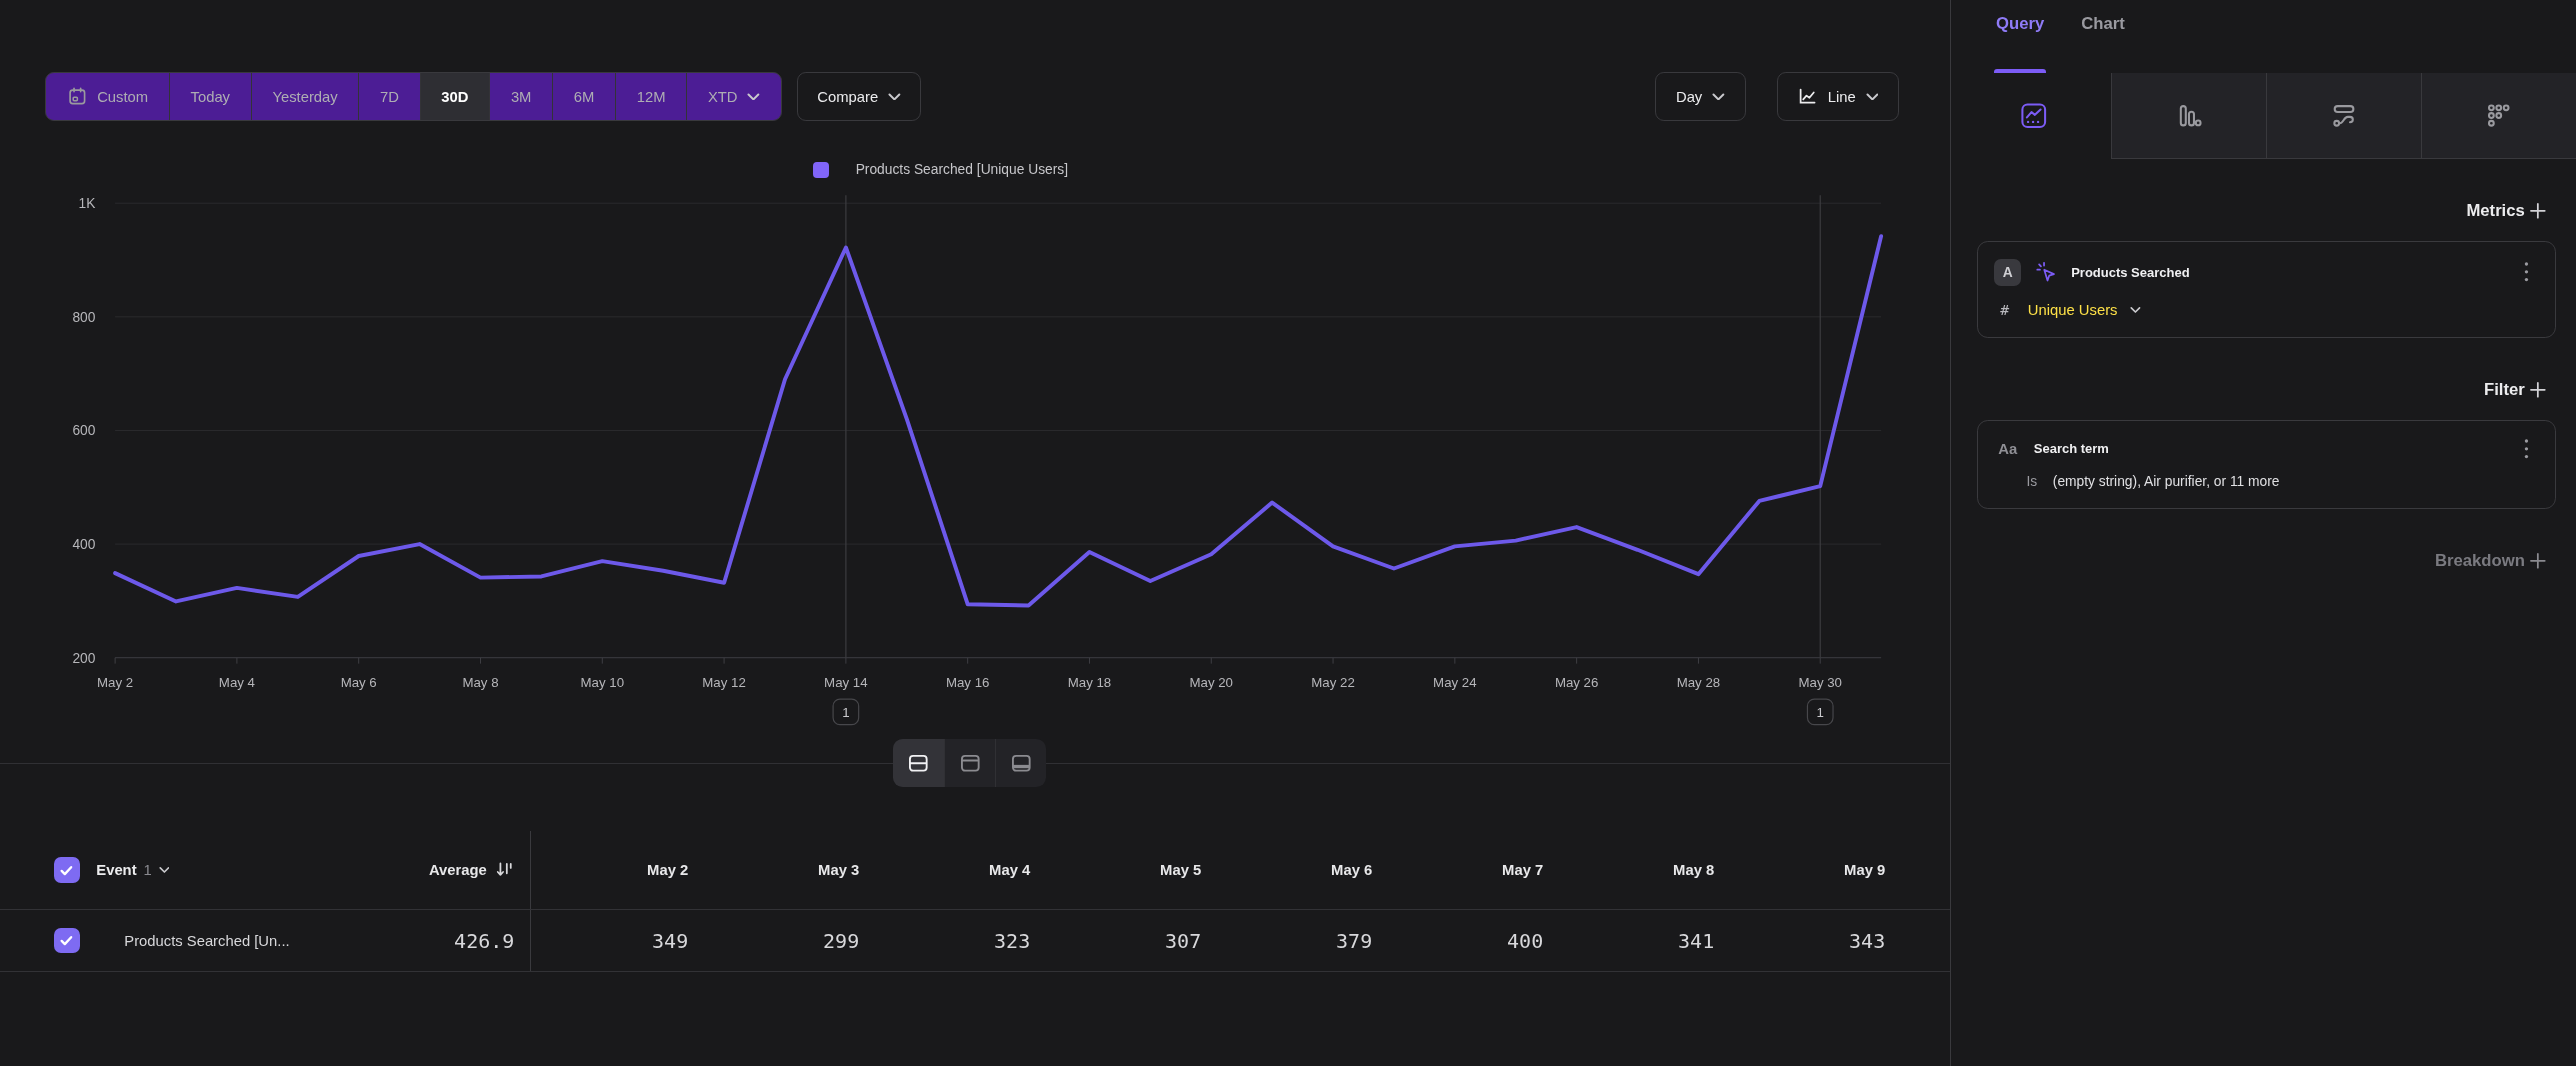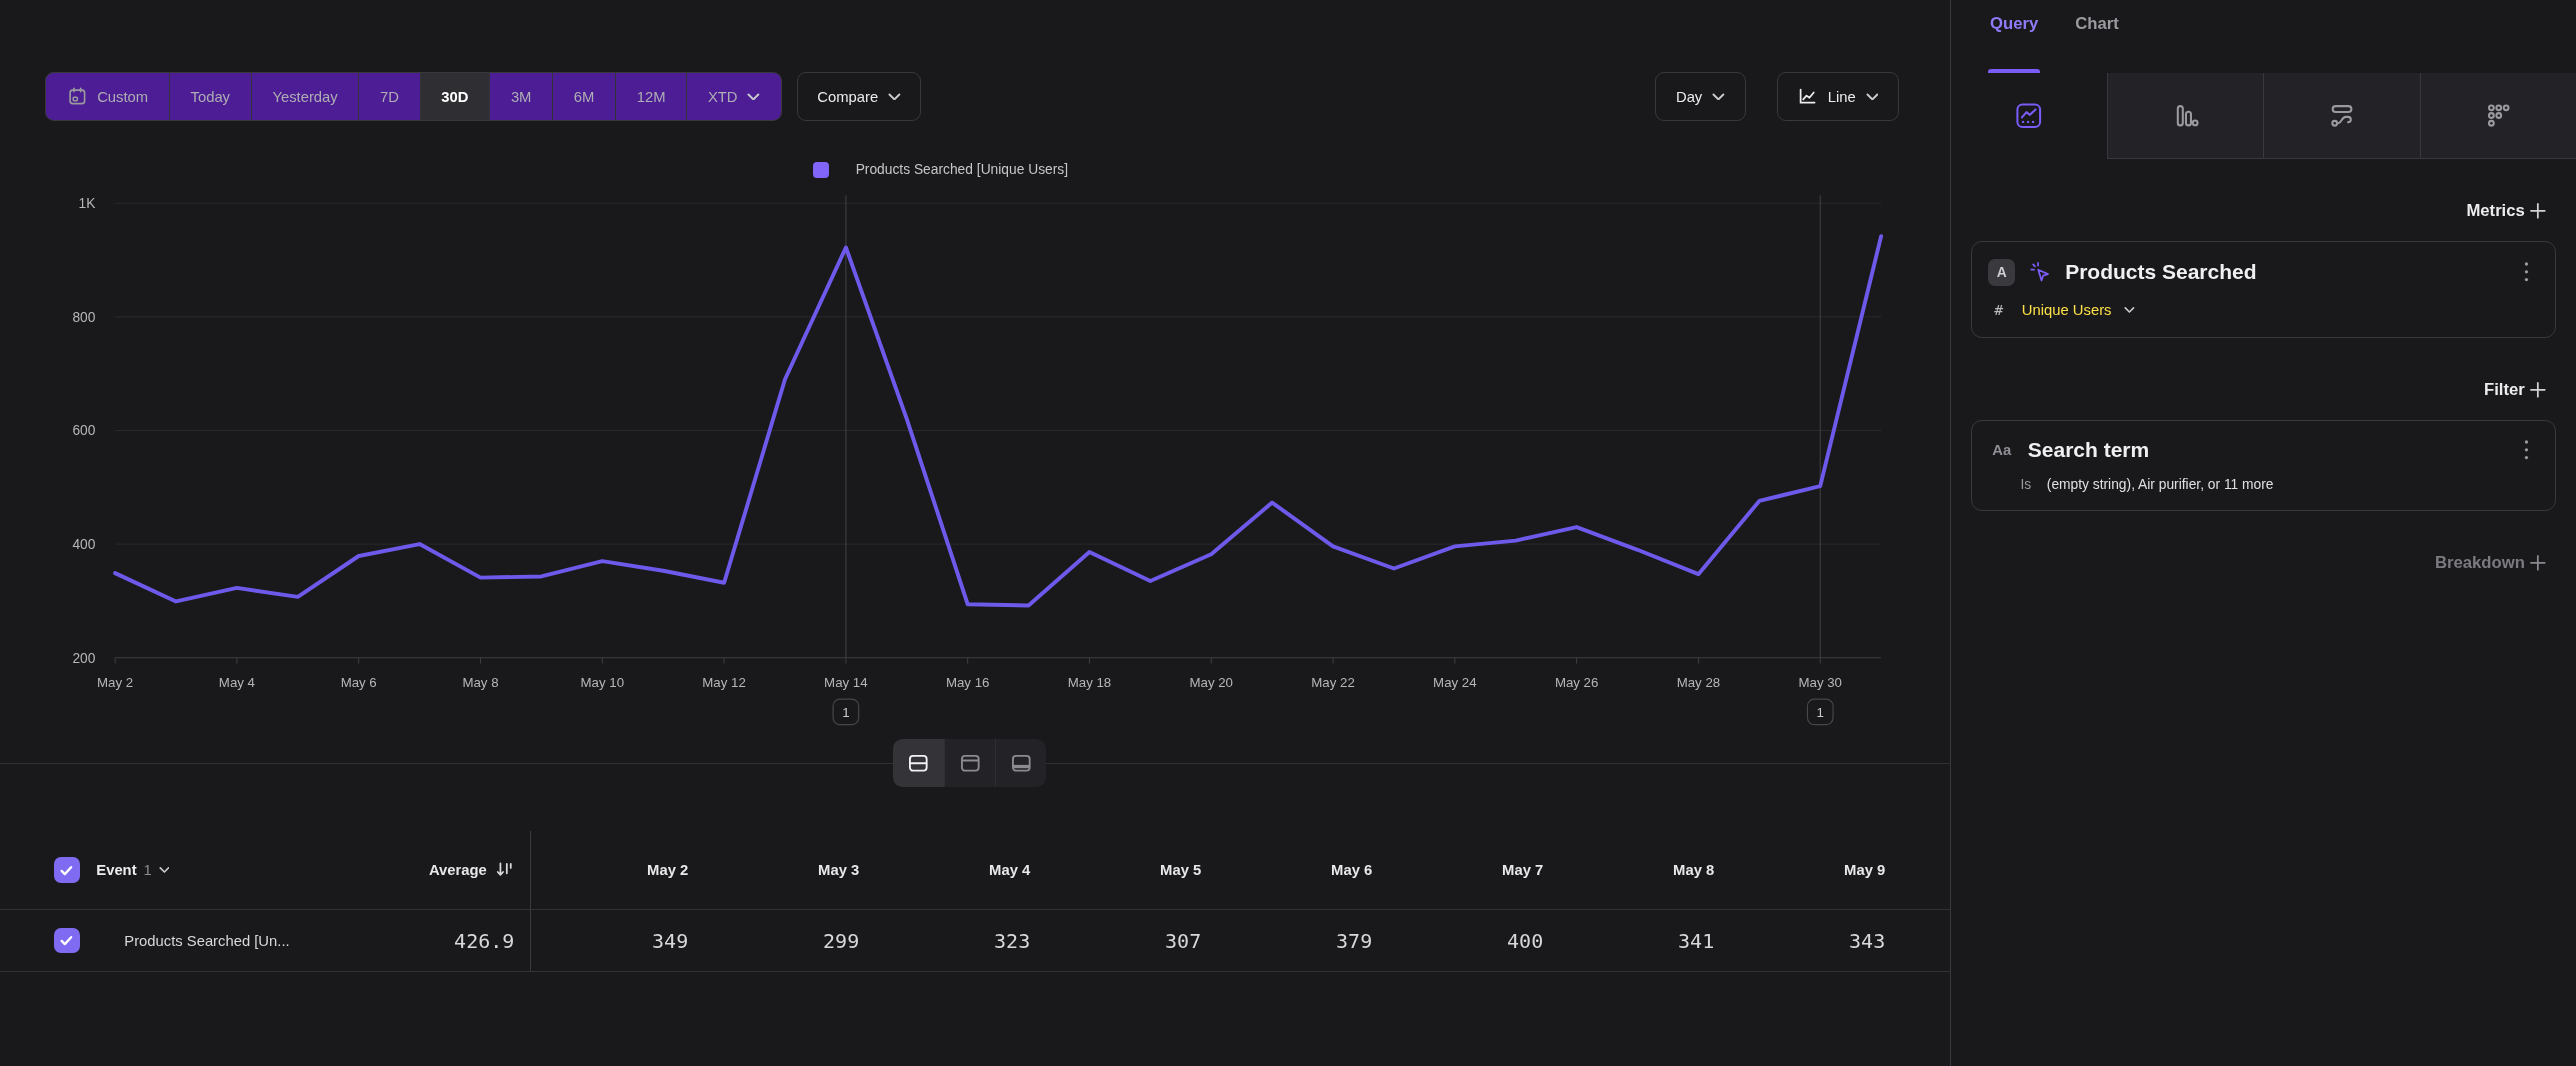--- a/index.html
+++ b/index.html
@@ -64,21 +64,21 @@
   .checkbox { width:25.6px; height:25.6px; border-radius:6.9px; display:flex; align-items:center;
               justify-content:center; flex:none; cursor:pointer; }
   .checkbox svg { width:14.8px; height:14.8px; }
   .event-head-label { font-weight:700; color:#ececee; display:flex; align-items:center; gap:6.9px; }
   .event-count { color:#8a8a90; font-weight:400; }
   .row-name { white-space:nowrap; color:#d8d8db;margin-left:28px; }
   .sort-icon { width:19.7px; height:19.7px; }
   .sort-icon path, .sort-icon line { fill:none; stroke:#d9d9dc; stroke-width:1.8; stroke-linecap:round; stroke-linejoin:round; }
 
   
-  .sidebar { position:relative; width:626px; height:100%; border-left:1px solid #39393d; background:#19191b; }
+  .sidebar { position:relative; width:626px; height:100%; border-left:1px solid #39393d; background:#19191b;padding-left:6px; }
   .sb-tabs { display:flex; gap:37px; padding:13.8px 0 0 39px; height:73px; }
   .sb-tab { font-size:16.7px; font-weight:700; color:#9a9aa0; cursor:pointer; position:relative; padding-bottom:17.7px; }
   .sb-tab.active { color:#8f7bf7; }
   .sb-tab.active::after { content:""; position:absolute; left:-2px; right:-2px; bottom:0; height:3.9px;
                           background:#7c5cf6; border-radius:3px 3px 0 0; }
   .type-strip { display:flex; height:86px; }
   .type-tab { flex:1; display:flex; align-items:center; justify-content:center; cursor:pointer;
               background:#232327; border-bottom:1px solid #39393d; }
   .type-tab + .type-tab { border-left:1px solid #39393d; }
   .type-tab.active { background:transparent; border-bottom-color:transparent; }
@@ -96,21 +96,21 @@
   .plus-btn { width:25.6px; height:25.6px; display:flex; align-items:center; justify-content:center; cursor:pointer; }
   .plus-btn svg { width:19.7px; height:19.7px; }
   .plus-btn svg line { stroke:#d2d2d6; stroke-width:1.8; stroke-linecap:round; }
   .sec-head.dim .plus-btn svg line { stroke:#8a8a90; }
 
   .card { border:1px solid #3a3a3e; border-radius:10.8px; padding:16.7px 19.7px 18.7px 16.7px; }
   .card-row1 { display:flex; align-items:center; gap:12.8px; }
   .letter-badge { width:26.6px; height:26.6px; border-radius:6.9px; background:#39393e; color:#cfcfd3;
                   font-size:13.8px; font-weight:700; display:flex; align-items:center; justify-content:center; flex:none;}
   .type-badge { width:26.6px; text-align:center; color:#8f8f95; font-size:14.8px; font-weight:700; flex:none; }
-  .card-title { font-size:21px; font-weight:700; color:#f0f0f2; flex:1; }
+  .card-title { font-size:13px; font-weight:700; color:#f0f0f2; flex:1; }
   .kebab { width:17.7px; height:21.6px; cursor:pointer; display:flex; align-items:center; justify-content:center; }
   .kebab svg circle { fill:#9b9ba1; }
   .card-row2 { display:flex; align-items:center; gap:12.8px; margin:15.7px 0 0 5.9px; font-size:14.8px; }
   .hash { color:#b9b9be; font-family:"DejaVu Sans Mono", monospace; font-size:14.8px; width:14.8px; }
   .measure { color:#fde047; }
   .filter-row2 { display:flex; gap:15.7px; margin:14.8px 0 0 32px; font-size:13.8px; }
   .f-op { color:#9a9aa0; }
   .f-val { color:#e0e0e3; }
 
   svg text { font-family:"Liberation Sans", sans-serif; }

